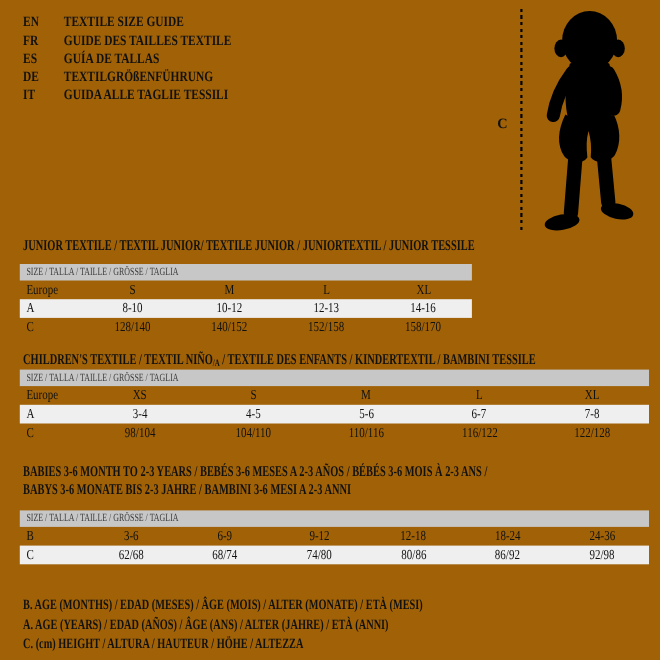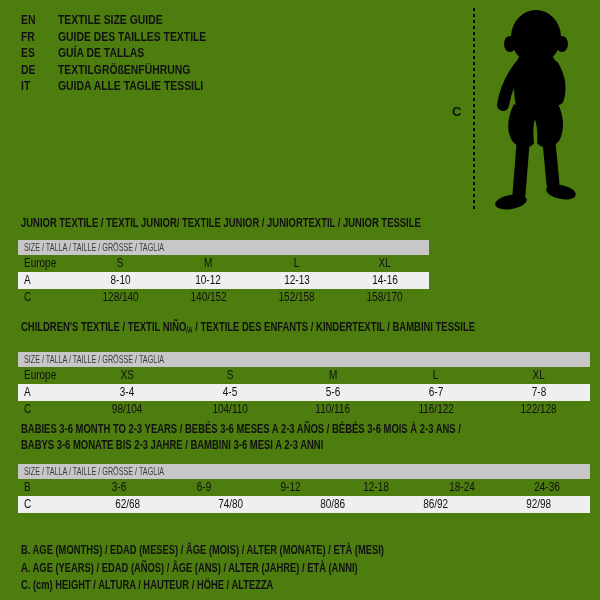--- a/index.html
+++ b/index.html
@@ -1,18 +1,18 @@
 <!DOCTYPE html>
 <html><head>
 <meta charset="utf-8">
 <style>
   html,body{margin:0;padding:0;background:#fff;}
   .canvas{
-    position:relative;width:600px;height:600px;background:#4d7c0f;overflow:hidden;
-    font-family:Liberation Sans, sans-serif;color:#111111;
+    position:relative;width:600px;height:600px;background:#a16207;overflow:hidden;
+    font-family:Liberation Serif, serif;color:#111111;
   }
   
   .cx{display:inline-block;white-space:nowrap;transform:scaleX(0.8);}
   .cx-l{display:inline-block;white-space:nowrap;transform:scaleX(0.8);transform-origin:0 50%;}
   .cond-title{display:inline-block;white-space:nowrap;transform:scaleX(0.70);transform-origin:0 50%;}
 
   
   .langs{position:absolute;left:21px;top:12px;}
   .lang-row{display:flex;height:16.5px;line-height:16.5px;font-weight:bold;font-size:13px;}
   .lang-code{width:37px;transform:scaleX(0.8);transform-origin:0 50%;}
@@ -24,21 +24,21 @@
   .height-label{position:absolute;left:452px;top:104px;font-weight:bold;font-size:13px;}
   .baby-svg{position:absolute;left:481px;top:6px;}
 
   
   .tbl{position:absolute;left:18px;}
   .tbl1{top:215px;width:411px;}
   .tbl2{top:319px;width:572px;}
   .tbl3{top:421px;width:572px;}
   .tbl-title{font-weight:bold;font-size:13.5px;line-height:15px;height:15px;padding-left:3px;}
   .tbl1 .tbl-title{margin-bottom:10px;}
-  .tbl2 .tbl-title{margin-bottom:18px;}
+  .tbl2 .tbl-title{margin-bottom:2px;}
   .tbl3 .tbl-title{height:16px;line-height:16px;}
   .tbl3 .tbl-title.last{margin-bottom:11px;}
   .tbl-bar{background:#c7c7c7;height:15px;line-height:15px;font-size:10px;color:#3c3c3c;padding-left:6px;}
   .bar-text{display:inline-block;white-space:nowrap;transform:scaleX(0.72);transform-origin:0 50%;}
   .tbl-row{display:flex;height:17px;line-height:17px;font-size:12.5px;align-items:flex-end;}
   .tbl-row.alt{background:#efefef;}
   .row-label{width:58px;padding-left:6px;box-sizing:border-box;}
   .cell{flex:1;text-align:center;}
   .subscript{font-size:9px;vertical-align:-2px;}
 
@@ -157,20 +157,21 @@
       <span class="cell"><span class="cx">3-6</span></span>
       <span class="cell"><span class="cx">6-9</span></span>
       <span class="cell"><span class="cx">9-12</span></span>
       <span class="cell"><span class="cx">12-18</span></span>
       <span class="cell"><span class="cx">18-24</span></span>
       <span class="cell"><span class="cx">24-36</span></span>
     </div>
     <div class="tbl-row alt">
       <span class="row-label"><span class="cx-l">C</span></span>
       <span class="cell"><span class="cx">62/68</span></span>
+      <span class="cell"><span class="cx">68/74</span></span>
       <span class="cell"><span class="cx">74/80</span></span>
       <span class="cell"><span class="cx">80/86</span></span>
       <span class="cell"><span class="cx">86/92</span></span>
       <span class="cell"><span class="cx">92/98</span></span>
     </div>
   </section>
 
   <div class="notes">
     <div class="note-line"><span class="cond-note">B. AGE (MONTHS) / EDAD (MESES) / ÂGE (MOIS) / ALTER (MONATE) / ETÀ (MESI)</span></div>
     <div class="note-line"><span class="cond-note">A. AGE (YEARS) / EDAD (AÑOS) / ÂGE (ANS) / ALTER (JAHRE) / ETÀ (ANNI)</span></div>

